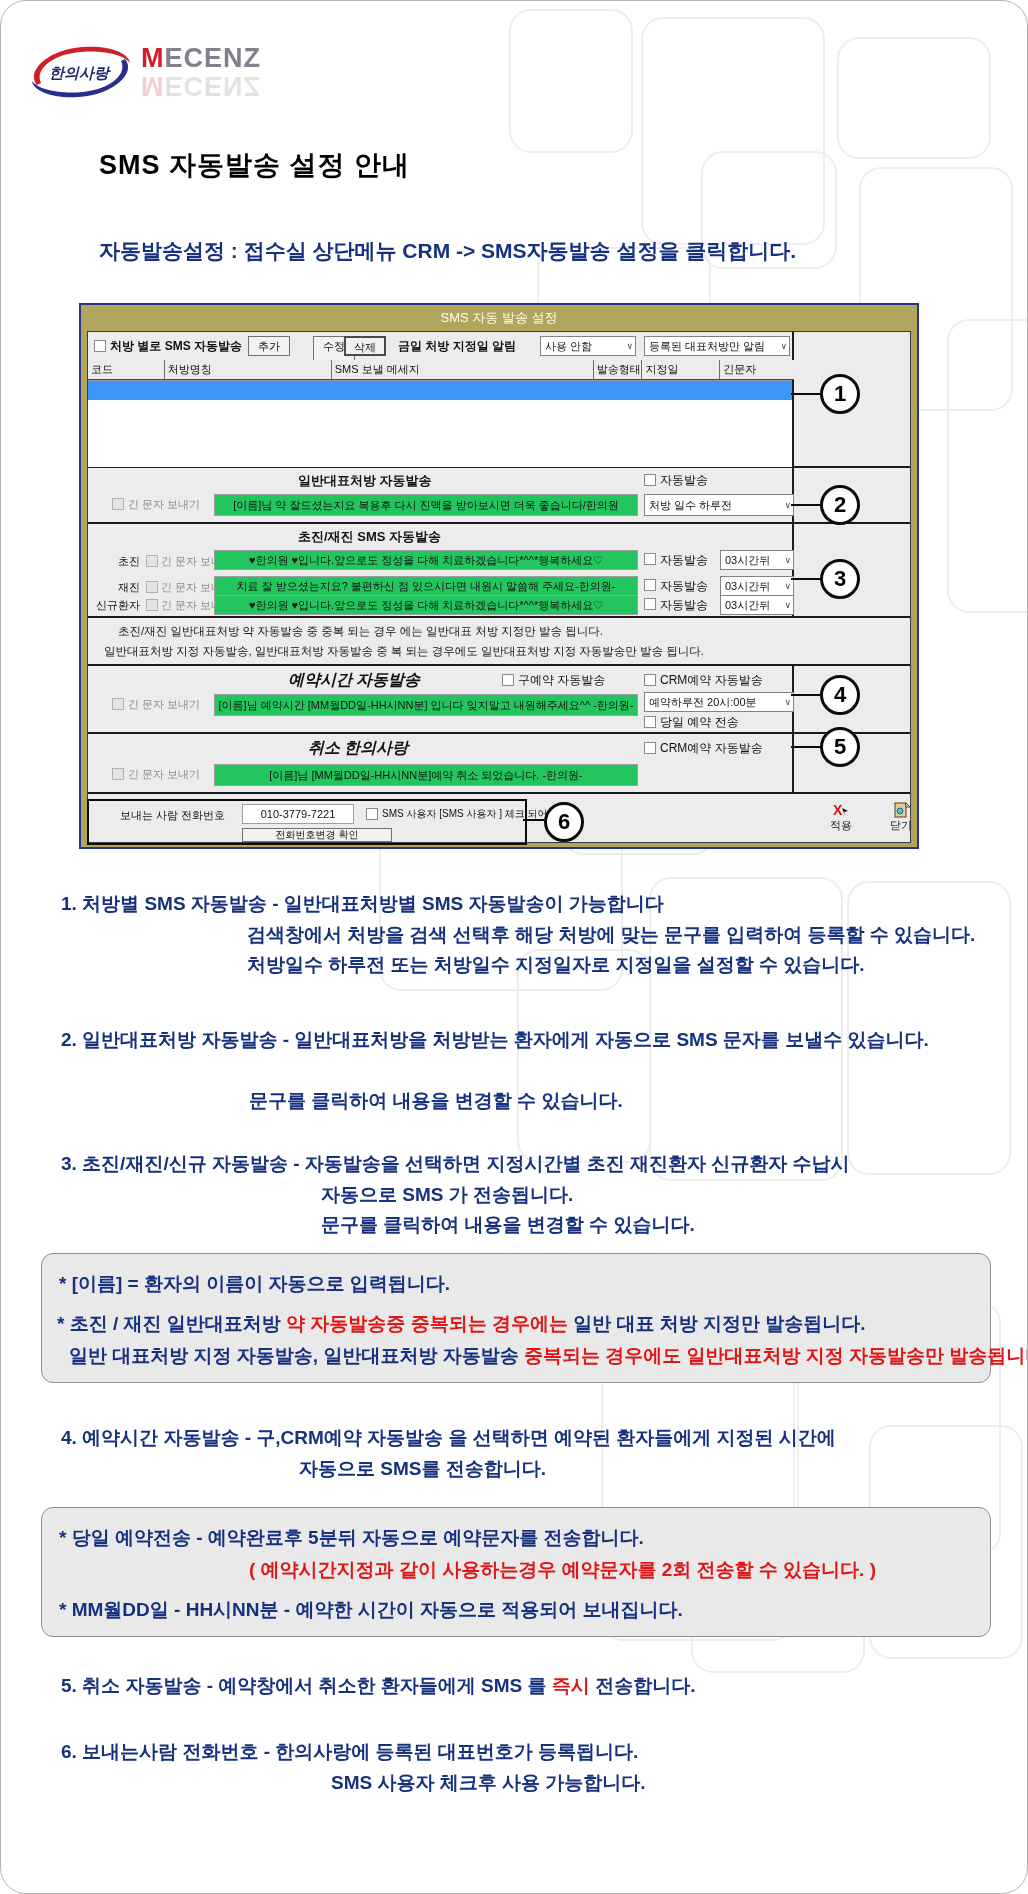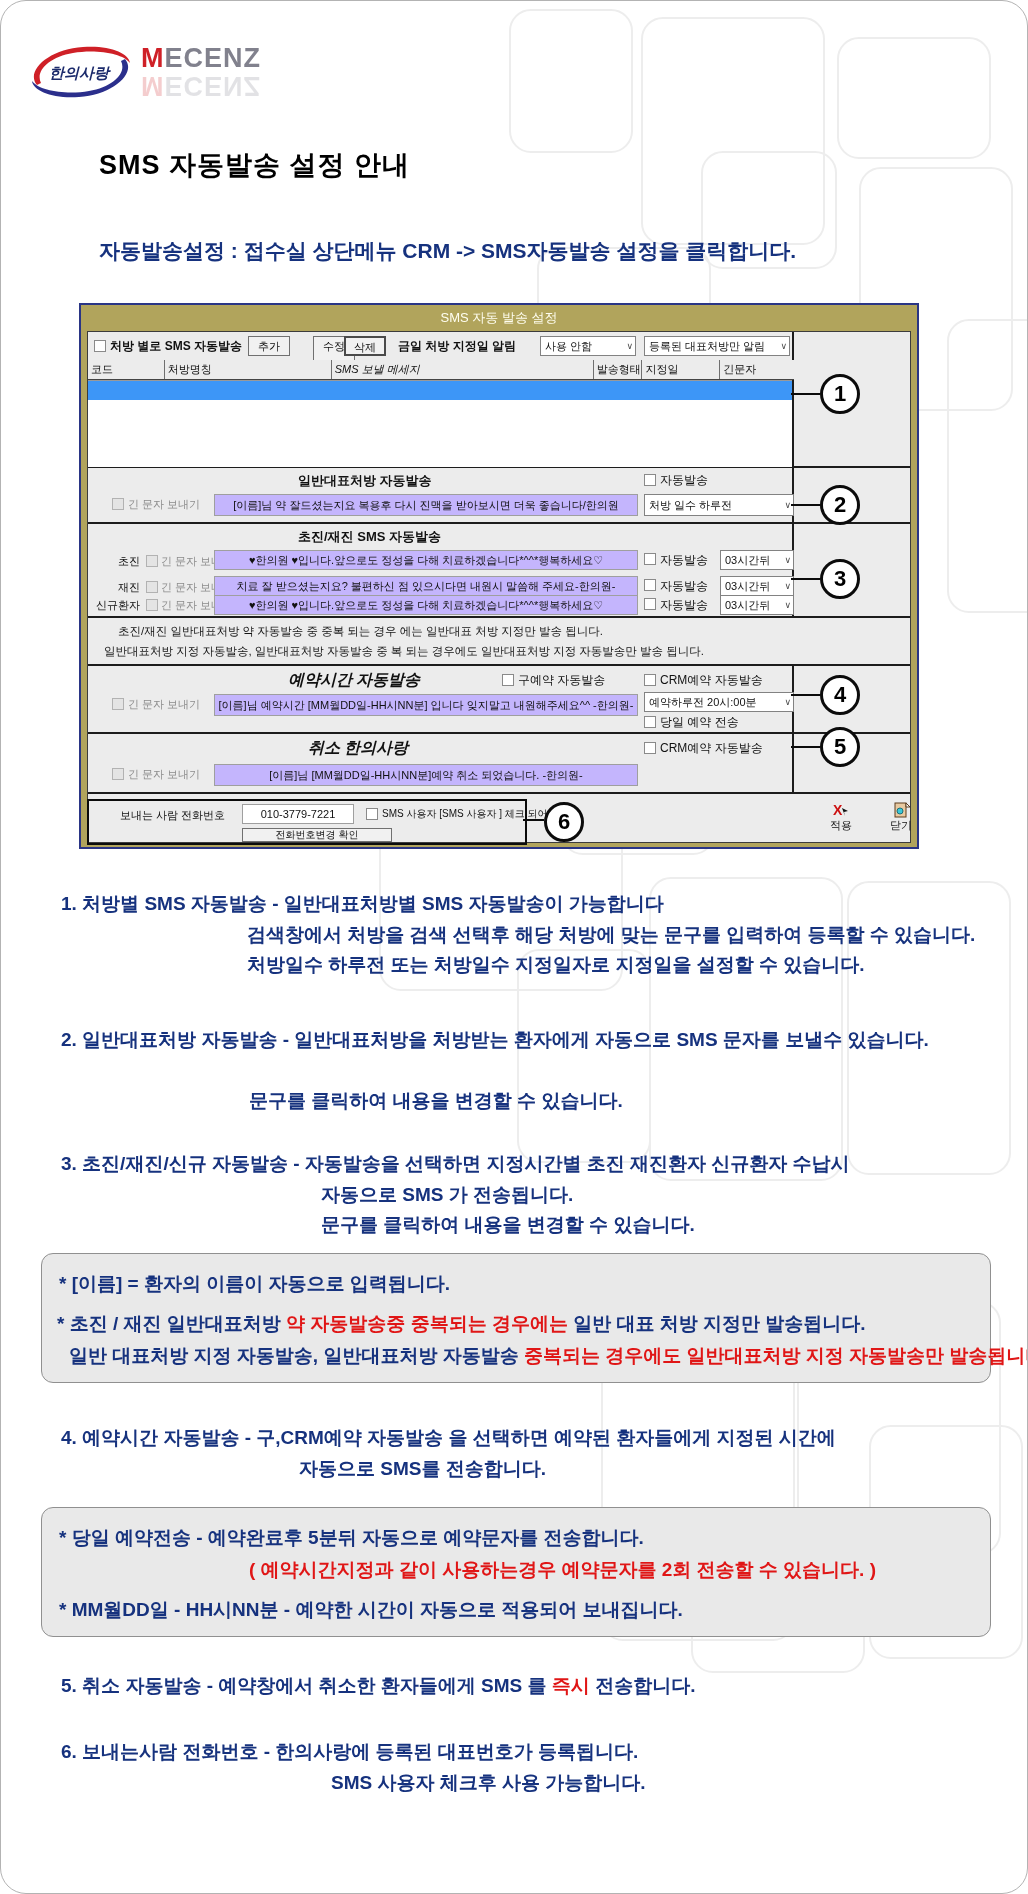--- a/index.html
+++ b/index.html
@@ -21,21 +21,21 @@
   .sec-inner{position:absolute;left:0;top:0;height:100%;width:706px;border-right:2px solid #1c1c1c;box-sizing:border-box;}
   .lbl{font-size:12px;white-space:nowrap;}
   .lbl.b{font-weight:bold;}
   .lbl.dis{color:#8b8b8b;font-size:11px;}
   .cb{position:absolute;width:12px;height:12px;background:#fff;border:1px solid #8a8a8a;box-sizing:border-box;}
   .cb.dis{background:#e4e4e4;border-color:#b2b2b2;}
   .btn{position:absolute;background:#f1f1f1;border:1px solid #707070;font-size:11px;text-align:center;line-height:18px;box-sizing:border-box;white-space:nowrap;overflow:hidden;}
   .btn.strong{border:2px solid #4a4a4a;}
   .sel{position:absolute;background:#fff;border:1px solid #828282;font-size:11px;line-height:18px;padding:0 14px 0 4px;box-sizing:border-box;white-space:nowrap;overflow:hidden;}
   .sel::after{content:"\2228";position:absolute;right:2px;top:0;font-size:9px;color:#4a4a4a;}
-  .field{position:absolute;background:#c4b5fd;border:1px solid #9f9f9f;font-size:11px;text-align:center;box-sizing:border-box;white-space:nowrap;overflow:hidden;}
+  .field{position:absolute;background:#22c55e;border:1px solid #9f9f9f;font-size:11px;text-align:center;box-sizing:border-box;white-space:nowrap;overflow:hidden;}
   .thead{position:absolute;display:flex;height:20px;background:#ececec;border-bottom:1px solid #444;box-sizing:border-box;}
   .th{font-size:11px;line-height:19px;padding-left:3px;border-right:1px solid #6f6f6f;box-sizing:border-box;white-space:nowrap;overflow:hidden;}
   .sel-row{position:absolute;background:#3d96f7;}
   .tbody{position:absolute;background:#fff;border-top:1px solid #999;}
   .sec-title{position:absolute;font-size:13px;font-weight:bold;white-space:nowrap;}
   .sec-title.fancy{font-family:"Liberation Serif","DejaVu Serif",serif;font-size:16px;font-style:italic;}
   .notetxt{position:absolute;font-size:11.5px;color:#141414;white-space:nowrap;}
   
   .circle{position:absolute;width:34px;height:34px;border:3px solid #0b0b0b;border-radius:50%;background:#fff;box-sizing:content-box;text-align:center;line-height:34px;font-size:22px;font-weight:bold;color:#000;z-index:6;}
   .conn{position:absolute;height:2px;background:#0b0b0b;z-index:5;}
@@ -94,21 +94,21 @@
         <div class="btn" style="left:160px;top:4px;width:42px;height:20px;">추가</div>
         <div class="btn" style="left:225px;top:4px;width:42px;height:36px;">수정</div>
         <div class="btn strong" style="left:256px;top:4px;width:42px;height:20px;">삭제</div>
         <span class="abs lbl b" style="left:310px;top:6px;">금일 처방 지정일 알림</span>
         <div class="sel" style="left:452px;top:4px;width:96px;height:20px;">사용 안함</div>
         <div class="sel" style="left:556px;top:4px;width:146px;height:20px;">등록된 대표처방만 알림</div>
 
         <div class="thead" style="left:0;top:28px;width:706px;">
           <div class="th" style="width:79px;">코드</div>
           <div class="th" style="width:172px;">처방명칭</div>
-          <div class="th" style="width:270px;font-style:italic;">SMS 보낼 메세지</div>
+          <div class="th" style="width:270px;">SMS 보낼 메세지</div>
           <div class="th" style="width:50px;">발송형태</div>
           <div class="th" style="width:80px;">지정일</div>
           <div class="th" style="width:76px;border-right:none;">긴문자</div>
         </div>
         <div class="tbody" style="left:0;top:48px;width:704px;height:86px;"></div>
         <div class="sel-row" style="left:0;top:49px;width:704px;height:19px;"></div>
       </div>
 
       <div class="sec" style="top:136px;height:56px;">
         <div class="sec-inner"></div>

